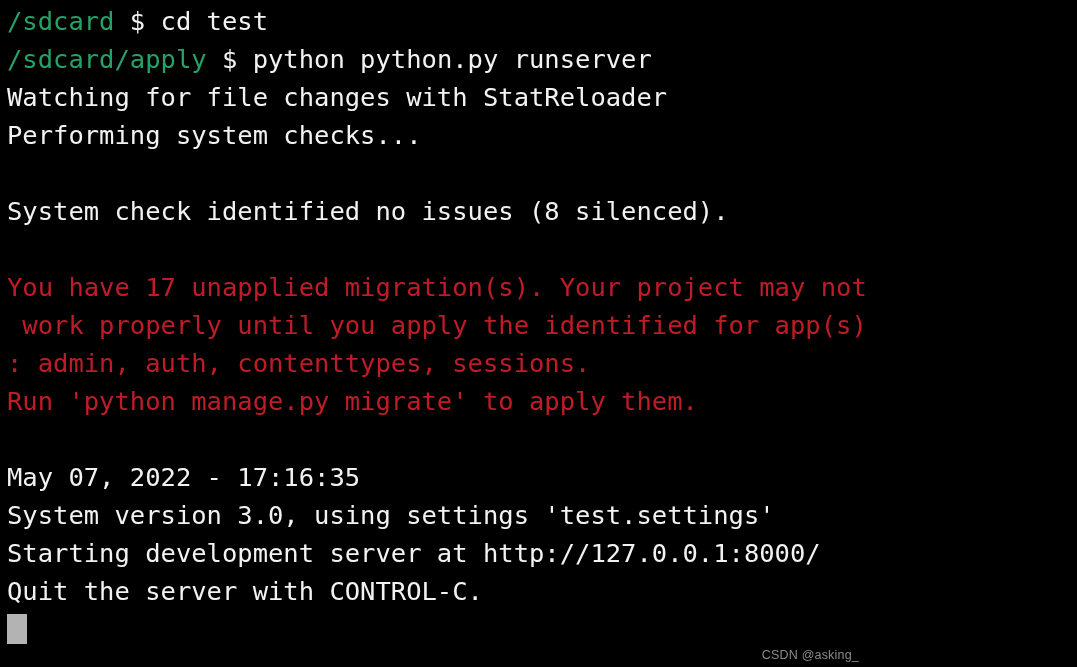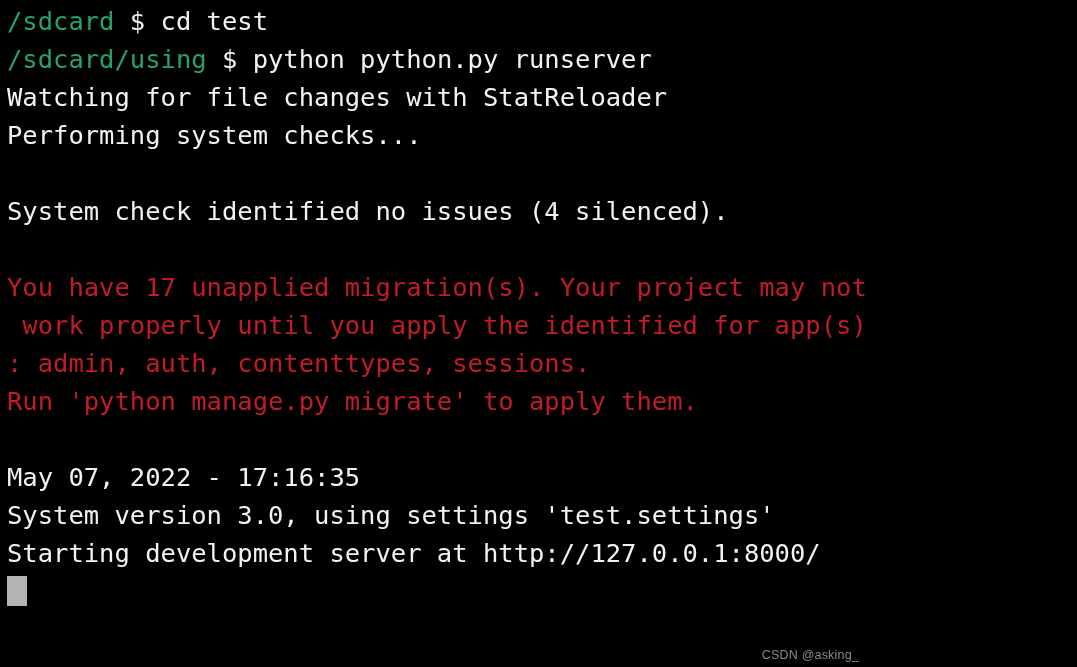--- a/index.html
+++ b/index.html
@@ -65,30 +65,31 @@
     letter-spacing: 0.2px;
     white-space: pre;
   }
 </style>
 </head>
 <body>
 
 <div id="terminal">
   <div class="screen" id="screen">
       <div class="line"><span class="seg green">/sdcard</span><span class="seg white"> $ cd test</span></div>
-      <div class="line"><span class="seg green">/sdcard/using</span><span class="seg white"> $ python python.py runserver</span></div>
+      <div class="line"><span class="seg green">/sdcard/apply</span><span class="seg white"> $ python python.py runserver</span></div>
       <div class="line"><span class="seg white">Watching for file changes with StatReloader</span></div>
       <div class="line"><span class="seg white">Performing system checks...</span></div>
       <div class="line blank"></div>
-      <div class="line"><span class="seg white">System check identified no issues (4 silenced).</span></div>
+      <div class="line"><span class="seg white">System check identified no issues (8 silenced).</span></div>
       <div class="line blank"></div>
       <div class="line"><span class="seg red">You have 17 unapplied migration(s). Your project may not</span></div>
       <div class="line"><span class="seg red"> work properly until you apply the identified for app(s)</span></div>
       <div class="line"><span class="seg red">: admin, auth, contenttypes, sessions.</span></div>
       <div class="line"><span class="seg red">Run 'python manage.py migrate' to apply them.</span></div>
       <div class="line blank"></div>
       <div class="line"><span class="seg white">May 07, 2022 - 17:16:35</span></div>
       <div class="line"><span class="seg white">System version 3.0, using settings 'test.settings'</span></div>
       <div class="line"><span class="seg white">Starting development server at http://127.0.0.1:8000/</span></div>
+      <div class="line"><span class="seg white">Quit the server with CONTROL-C.</span></div>
       <div class="cursor-line"><span class="cursor"></span></div>
     </div>
   <div class="watermark">CSDN @asking_</div>
 </div>
 
 </body></html>

